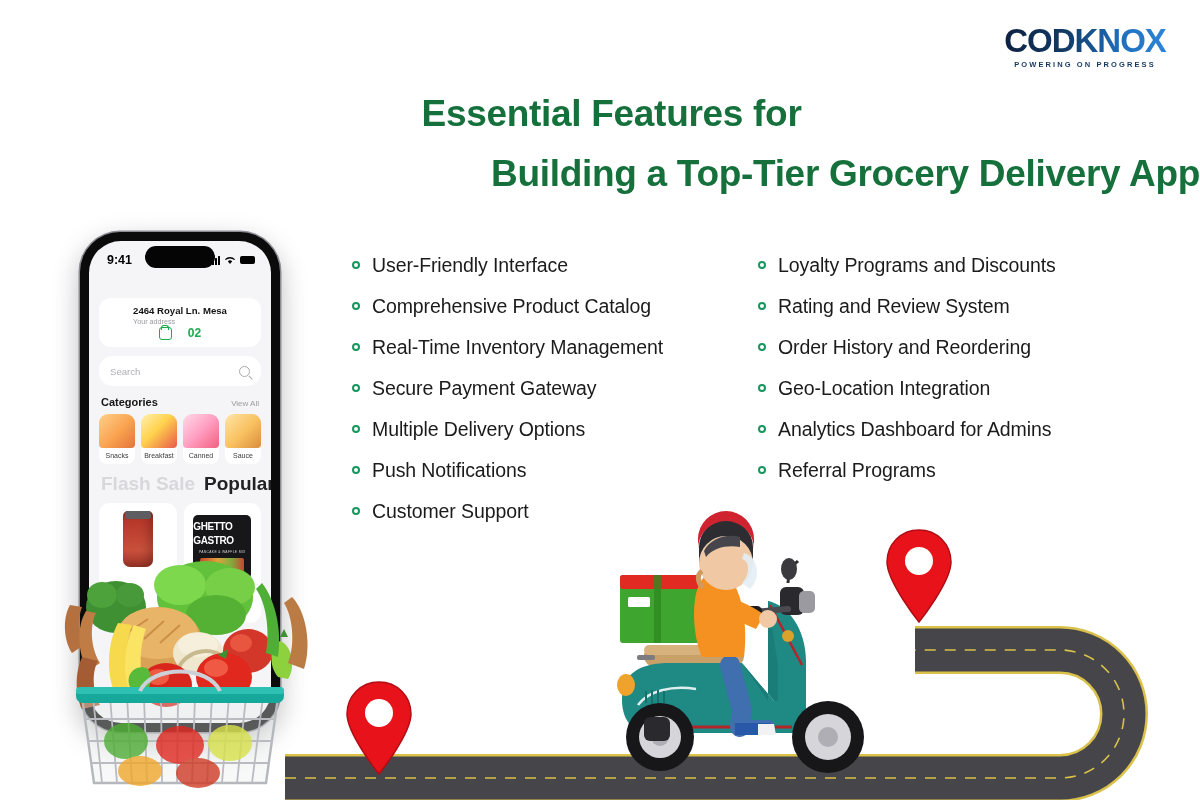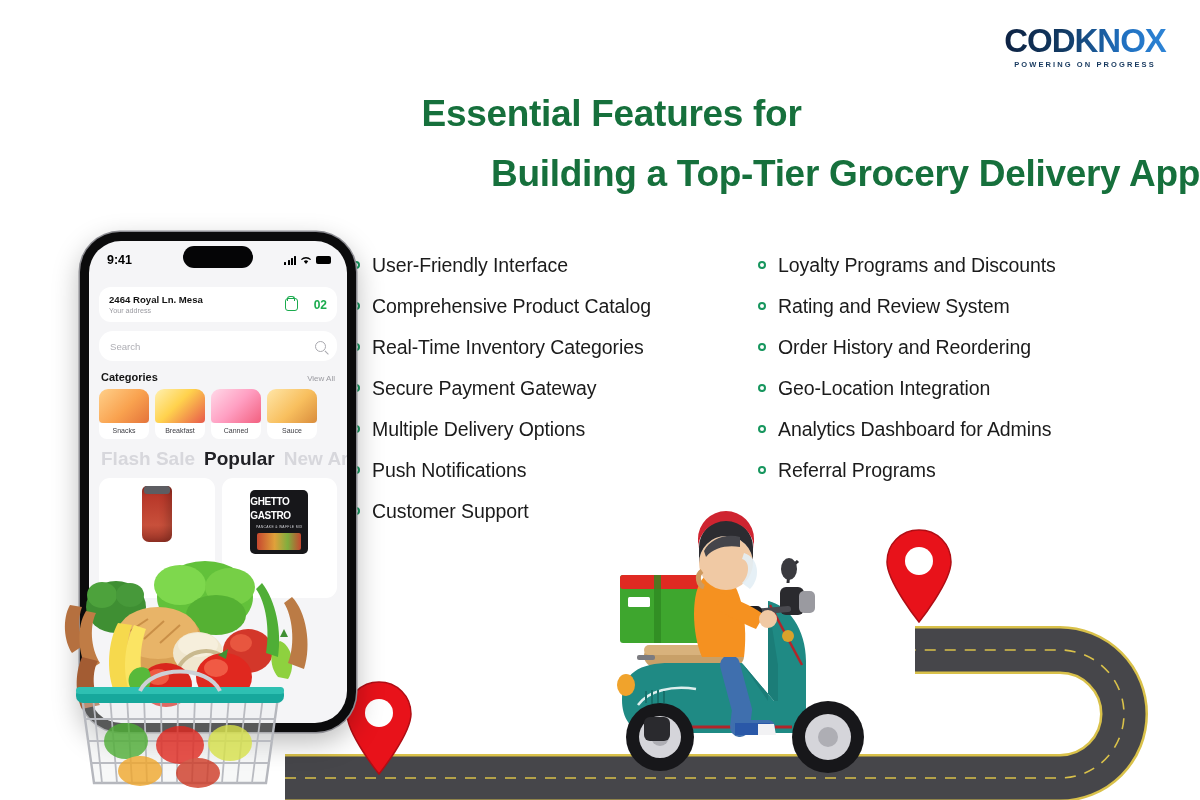--- a/index.html
+++ b/index.html
@@ -46,21 +46,21 @@
   .feat-label {
     font-size: 19.5px; color: #1b1b1b; line-height: 26px;
     letter-spacing: -0.1px; white-space: nowrap;
   }
 
   
   #road-wrap { position: absolute; left: 0; top: 500px; width: 1200px; height: 300px; }
 
   
   #phone {
-    position: absolute; left: 80px; top: 232px; width: 276px; height: 500px;
+    position: absolute; left: 80px; top: 232px; width: 200px; height: 500px;
     border-radius: 40px; background: #0b0b0c;
     box-shadow: 0 0 0 1.5px #8d8d93, 0 10px 28px rgba(0,0,0,.28);
     padding: 9px; overflow: hidden;
   }
   #screen {
     width: 100%; height: 100%; border-radius: 32px; background: #f5f5f7;
     overflow: hidden; position: relative;
   }
   #statusbar {
     height: 34px; display: flex; align-items: center; justify-content: space-between;
@@ -72,22 +72,22 @@
     width: 70px; height: 22px; border-radius: 12px; background: #050506;
   }
   .status-icons { display: flex; align-items: center; gap: 4px; }
   .bars { display: flex; align-items: flex-end; gap: 1.2px; height: 9px; }
   .bars i { width: 2px; background: #000; display: block; border-radius: .5px; }
   .bars i:nth-child(1){height:3px}.bars i:nth-child(2){height:5px}
   .bars i:nth-child(3){height:7px}.bars i:nth-child(4){height:9px}
   .batt { width: 15px; height: 8px; border-radius: 2px; background: #000; }
 
   .addr-card {
-    margin: 12px 10px 0; background: #fff; border-radius: 12px;
-    padding: 7px 10px; display: flex; align-items: center; justify-content: space-between;
+    margin: 23px 10px 0; background: #fff; border-radius: 12px;
+    padding: 7px 10px; display: flex; align-items: center; justify-content: space-between; flex-direction: column;
   }
   .addr-main { font-size: 9.6px; font-weight: 700; color: #131313; }
   .addr-sub { font-size: 7.2px; color: #9a9aa0; margin-top: 1px; }
   .cart { display: flex; align-items: center; gap: 16px; }
   .bag {
     width: 13px; height: 13px; border: 1.6px solid #1bab4e; border-radius: 3px;
     position: relative;
   }
   .bag::before {
     content:""; position:absolute; left:50%; top:-3px; transform:translateX(-50%);
@@ -165,21 +165,21 @@
     <div class="feat-item">
       <span class="bullet"></span>
       <span class="feat-label">User-Friendly Interface</span>
     </div>
     <div class="feat-item">
       <span class="bullet"></span>
       <span class="feat-label">Comprehensive Product Catalog</span>
     </div>
     <div class="feat-item">
       <span class="bullet"></span>
-      <span class="feat-label">Real-Time Inventory Categories</span>
+      <span class="feat-label">Real-Time Inventory Management</span>
     </div>
     <div class="feat-item">
       <span class="bullet"></span>
       <span class="feat-label">Secure Payment Gateway</span>
     </div>
     <div class="feat-item">
       <span class="bullet"></span>
       <span class="feat-label">Multiple Delivery Options</span>
     </div>
     <div class="feat-item">

